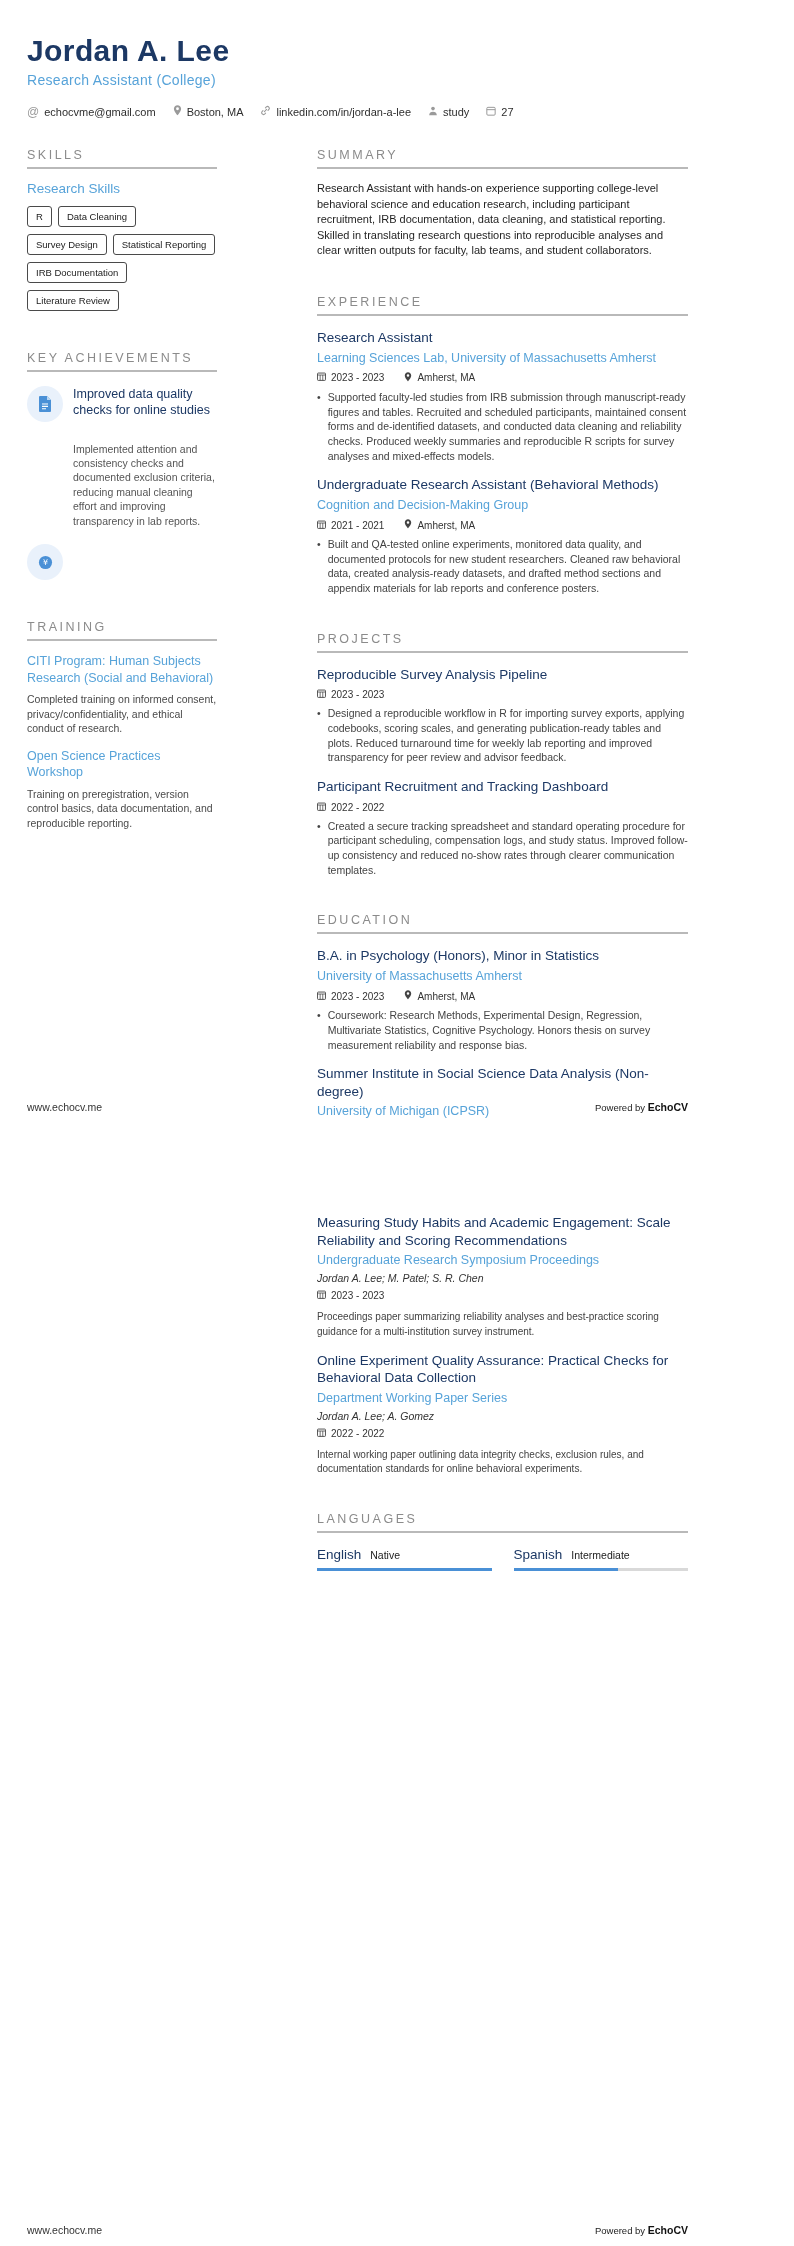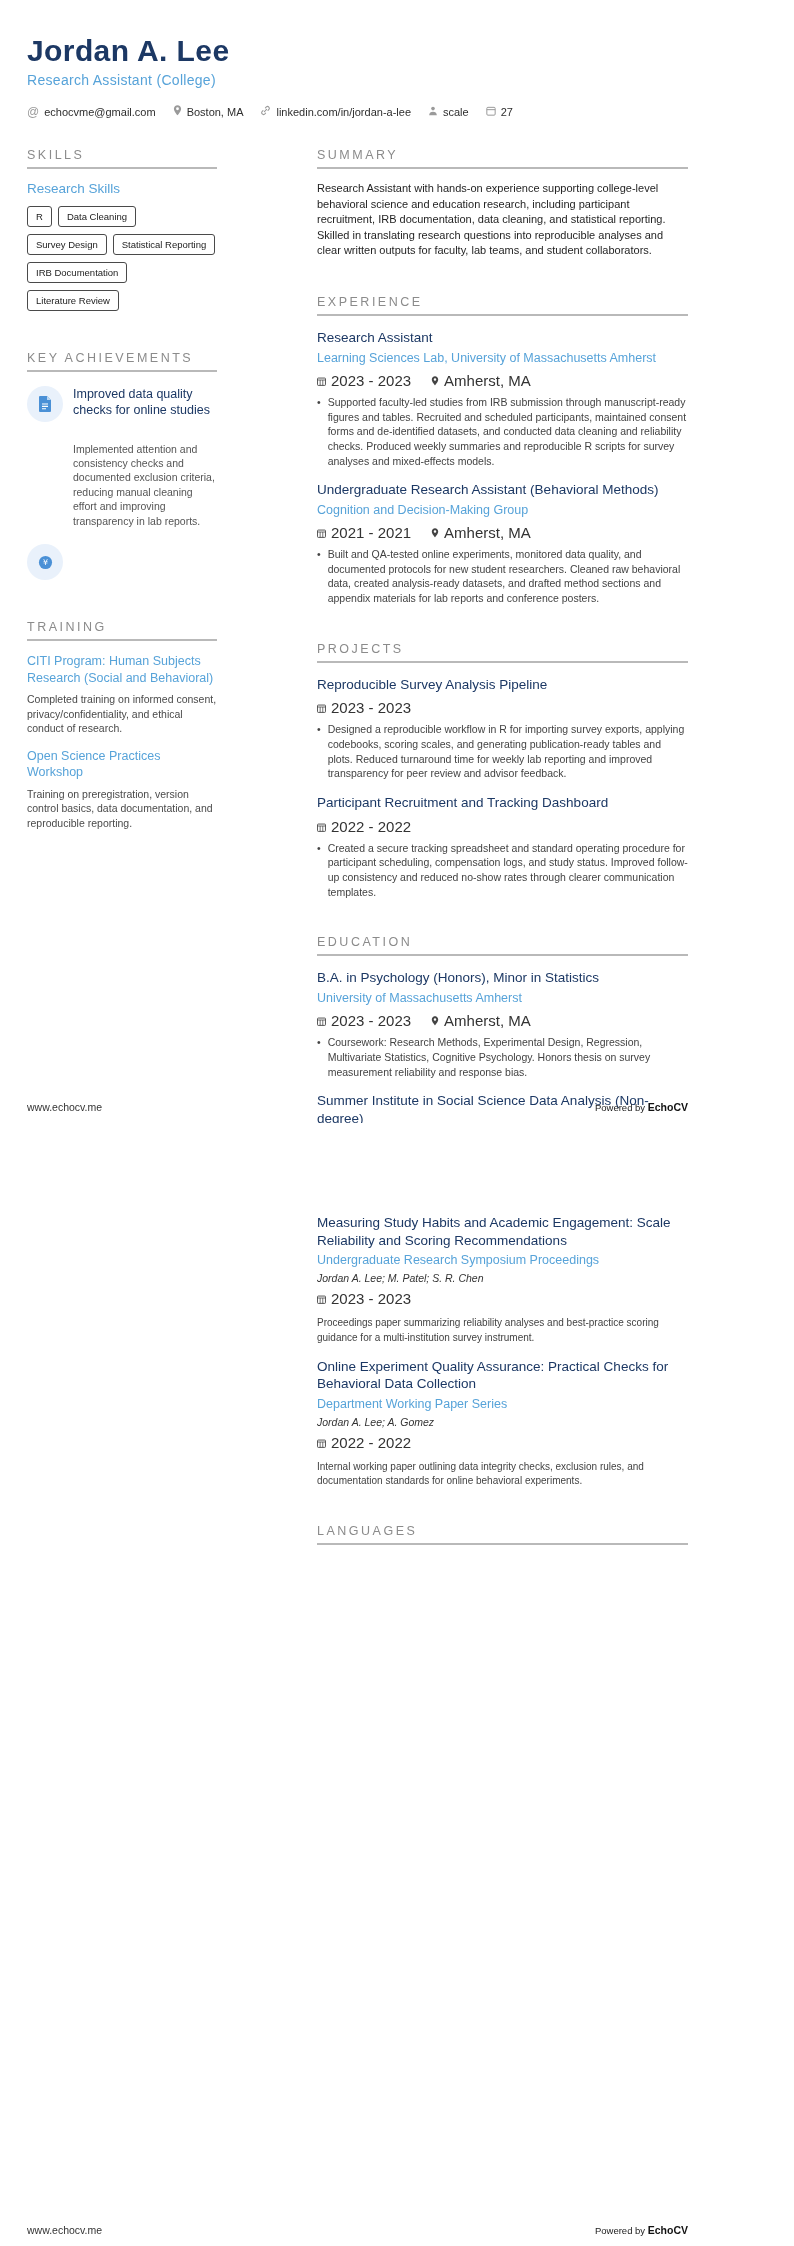--- a/index.html
+++ b/index.html
@@ -37,21 +37,21 @@
   .ach-desc { font-size:10.5px; color:#555; line-height:1.38; margin-top:23px; }
   .train-title { font-size:12.5px; color:#57a3d9; line-height:1.32; margin:12px 0 6px; }
   .train-desc { font-size:10.5px; color:#4a4a4a; line-height:1.38; }
 
   
   .rsec { margin-bottom:36px; }
   .summary-text { font-size:11px; color:#1f1f1f; line-height:1.42; margin-top:12px; }
   .xitem { margin-top:13px; }
   .item-title { font-size:13.5px; color:#1c3864; font-weight:500; line-height:1.3; }
   .item-sub { font-size:12.5px; color:#57a3d9; margin-top:3px; line-height:1.3; }
-  .meta { display:flex; gap:20px; align-items:center; font-size:15px; color:#333; margin-top:6px; }
+  .meta { display:flex; gap:20px; align-items:center; font-size:10px; color:#333; margin-top:6px; }
   .meta-chunk { display:flex; align-items:center; gap:5px; }
   .bullet-row { display:flex; gap:7px; font-size:10.5px; color:#434343; line-height:1.4; margin-top:6px; }
   .bullet-dot { line-height:1.4; }
   .pub-authors { font-size:10.5px; font-style:italic; color:#333; margin-top:4px; }
   .pub-desc { font-size:10px; color:#434343; line-height:1.42; margin-top:9px; }
 
   .langs { display:flex; gap:22px; margin-top:14px; }
   .lang { flex:1; }
   .lang-head { display:flex; align-items:baseline; gap:9px; }
   .lang-name { font-size:13.5px; color:#1c3864; }
@@ -94,21 +94,21 @@
                 <path d="M7.1 10.4l-1.2 1.2a2.35 2.35 0 0 1-3.3-3.3l1.2-1.2"></path>
               </g>
             </svg></span>
         <span>linkedin.com/in/jordan-a-lee</span>
       </div>
       <div class="contact-item">
         <span><svg width="10" height="10" viewBox="0 0 12 12">
               <circle cx="6" cy="3.1" r="2.2" fill="#9a9a9a"></circle>
               <path d="M1.4 11c0-2.6 2.1-4 4.6-4s4.6 1.4 4.6 4z" fill="#9a9a9a"></path>
             </svg></span>
-        <span>scale</span>
+        <span>study</span>
       </div>
       <div class="contact-item">
         <span><svg width="10" height="10" viewBox="0 0 12 12">
               <rect x="1" y="1.6" width="10" height="9.4" rx="1.3" fill="none" stroke="#9a9a9a" stroke-width="1.2"></rect>
               <path d="M1 4.4h10" stroke="#9a9a9a" stroke-width="1.2"></path>
             </svg></span>
         <span>27</span>
       </div>
     </div>
   </div>
@@ -364,20 +364,40 @@
                   </svg></span>
               <span>2022 - 2022</span>
             </span>
           </div>
           <div class="pub-desc">Internal working paper outlining data integrity checks, exclusion rules, and documentation standards for online behavioral experiments.</div>
         </div>
       </div>
 
       <div class="rsec">
         <div class="sechead">LANGUAGES</div>
+        <div class="langs">
+          <div class="lang">
+            <div class="lang-head">
+              <span class="lang-name">English</span>
+              <span class="lang-level">Native</span>
+            </div>
+            <div class="lang-track">
+              <div class="lang-fill" style="width: 100%;"></div>
+            </div>
+          </div>
+          <div class="lang">
+            <div class="lang-head">
+              <span class="lang-name">Spanish</span>
+              <span class="lang-level">Intermediate</span>
+            </div>
+            <div class="lang-track">
+              <div class="lang-fill" style="width: 60%;"></div>
+            </div>
+          </div>
+        </div>
       </div>
 
     </div>
   </div>
 
   <div class="footer">
     <a class="footer-site" href="#">www.echocv.me</a>
     <span class="powered"><span>Powered by</span> <span class="brand">EchoCV</span></span>
   </div>
 </div>

